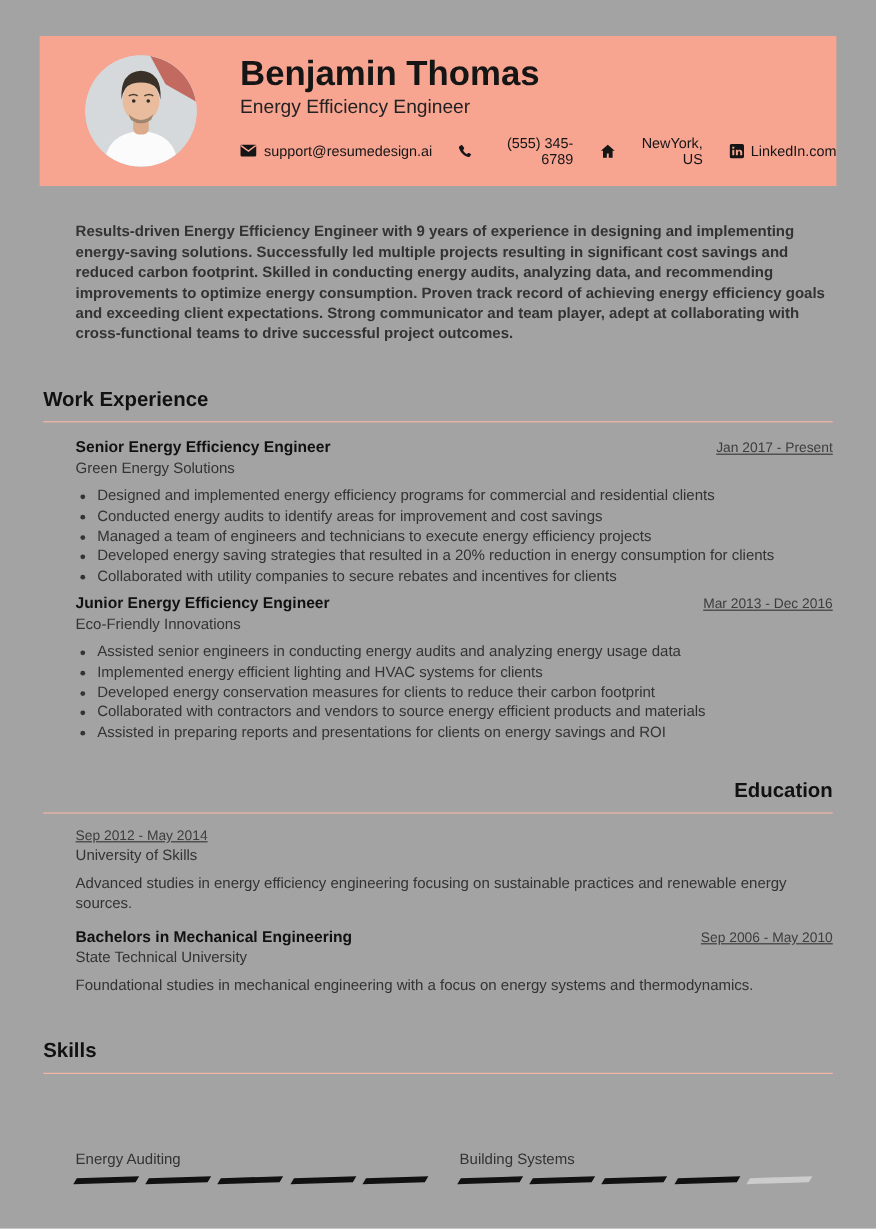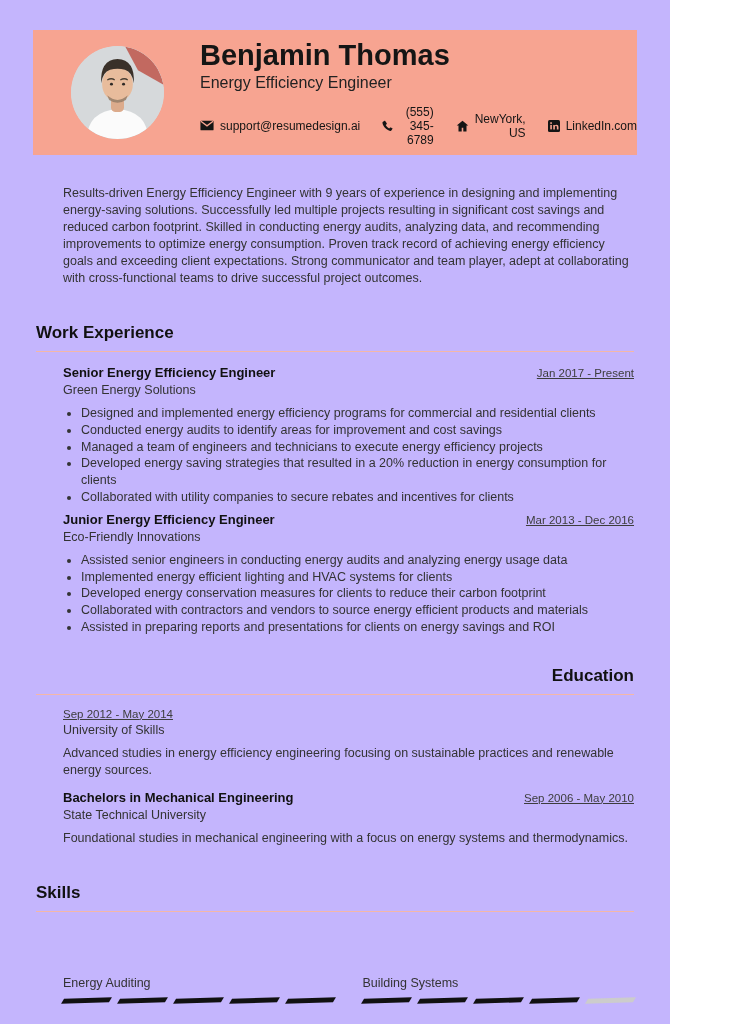--- a/index.html
+++ b/index.html
@@ -1,19 +1,19 @@
 <!DOCTYPE html>
 <html><head>
 <meta charset="utf-8">
 <style>
   html,body{margin:0;padding:0;background:#ffffff;}
   .page{
     position:relative;
-    width:670px;height:1024px;
-    background:#c4b5fd;
+    width:730px;height:1024px;
+    background:#a3a3a3;
     overflow:hidden;
     font-family:"Liberation Sans", sans-serif;
     color:#333;
   }
   
   .header{
     margin:30px 33px 0 33px;
     height:125px;
     background:#f7a491;
     display:flex;
@@ -34,21 +34,21 @@
     font-weight:700;color:#151515;letter-spacing:0;
   }
   .job-title{font-size:16px;color:#222;margin-bottom:13px;}
   .contact-row{display:flex;align-items:center;gap:22px;text-align:right;}
   .contact-item{display:flex;align-items:center;gap:6px;font-size:12px;color:#151515;}
   .contact-item svg{display:block;}
   
   .content{padding:0 36px;}
   .summary{
     margin:30px 0 0 27px;
-    font-size:12.5px;line-height:17px;color:#333;
+    font-size:12.5px;line-height:17px;color:#333;font-weight:bold;
   }
   .section-heading{
     margin:36px 0 0 0;
     font-size:17px;font-weight:700;color:#111;
     line-height:20px;
   }
   .section-rule{height:1px;background:#f4b7a7;margin-top:8px;border:0;}
   
   .entry{margin-left:27px;}
   .entry-head{display:flex;justify-content:space-between;align-items:baseline;margin-top:13px;}

